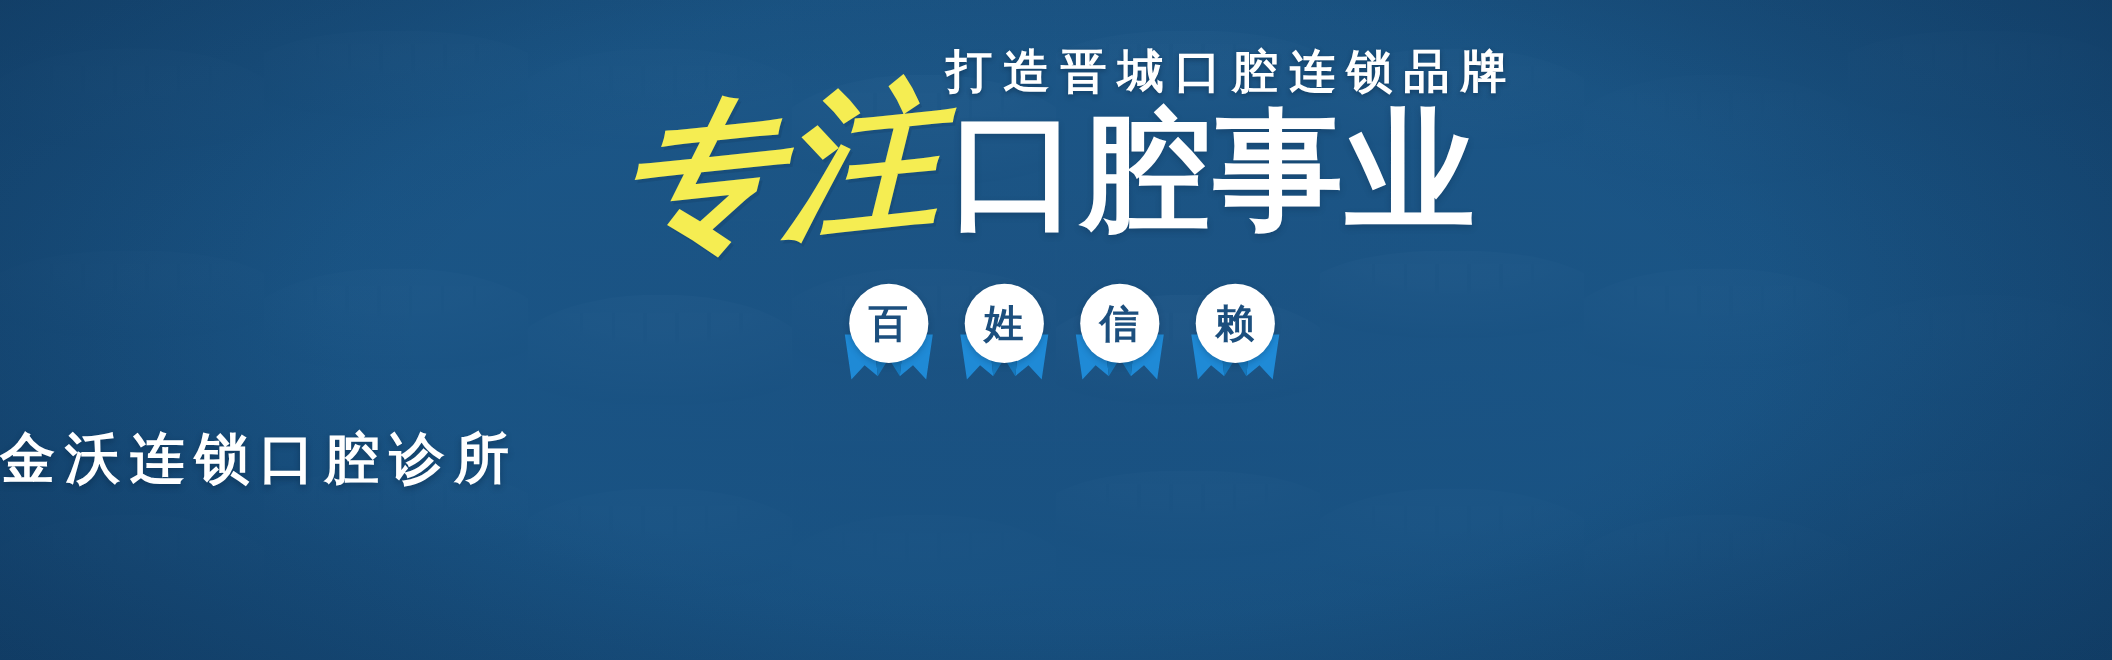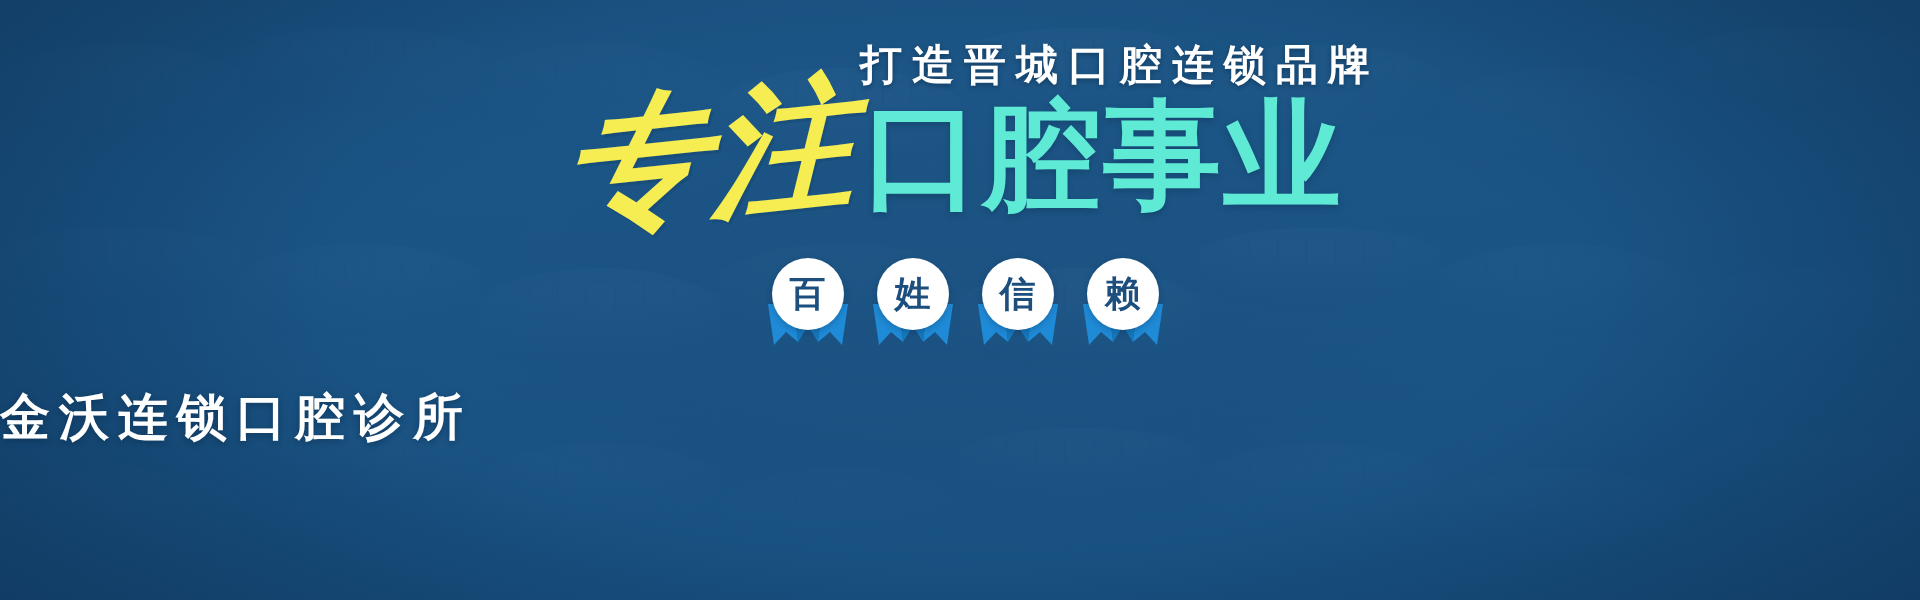--- a/index.html
+++ b/index.html
@@ -141,21 +141,21 @@
     text-shadow: 2px 3px 0 rgba(20,62,104,0.30);
     padding-right: 14px;
     position: relative;
     top: 14px;
   }
   .headline .gothic {
     font-family: "Liberation Sans", "DejaVu Sans", sans-serif;
     font-size: 118px;
     line-height: 1;
     font-weight: 700;
-    color: #5eead4;
+    color: #ffffff;
     letter-spacing: 2px;
     position: relative;
     top: 6px;
     text-shadow: 0 3px 6px rgba(10,40,70,0.30);
   }
 
   
   .badges {
     position: absolute;
     top: 258px;

